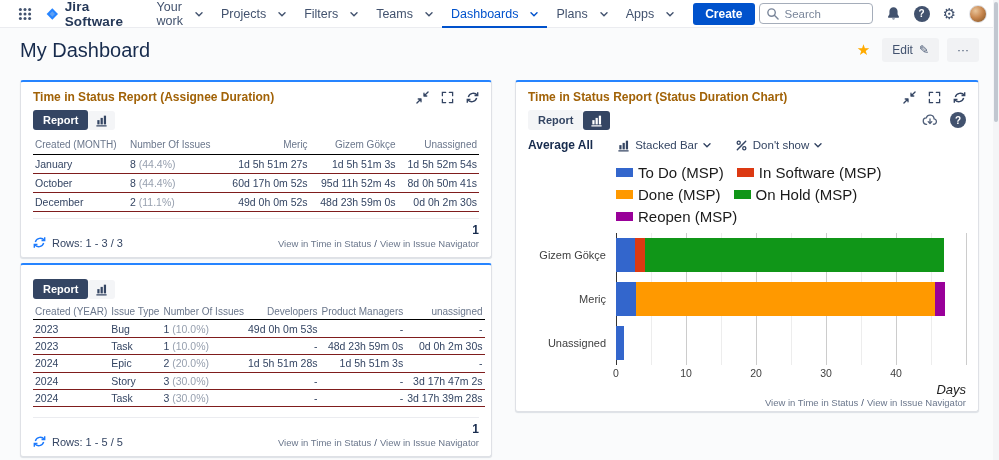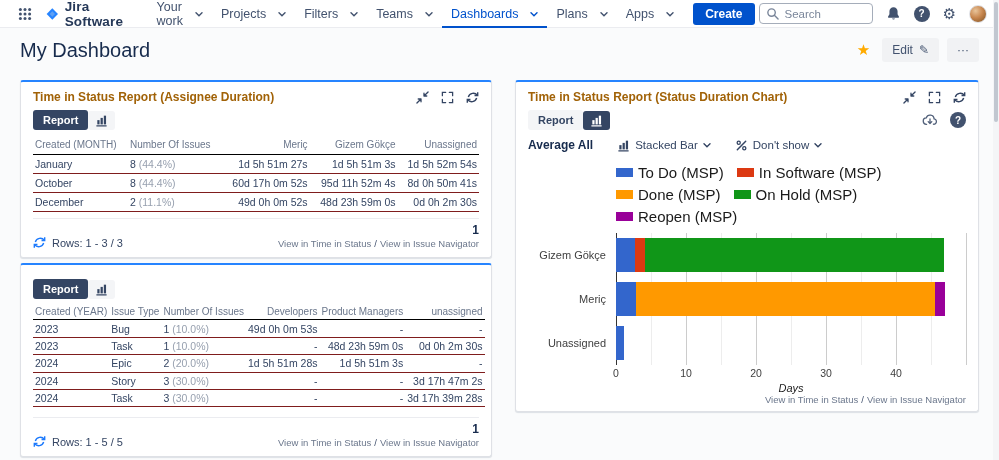--- a/index.html
+++ b/index.html
@@ -129,21 +129,21 @@
   .gline { position:absolute; top:0; bottom:0; width:1px; }
   .gline.axis { background:#333; }
   .gline.major { background:#cccccc; }
   .gline.minor { background:#ededed; }
   .crow { height:44px; display:flex; align-items:center; position:relative; }
   .cbar { display:flex; width:100%; height:34px; }
   .cseg { height:100%; }
   .xaxis-row { margin-left:88px; }
   .xaxis { position:relative; height:15px; }
   .xtick { position:absolute; transform:translateX(-50%); top:2px; font-size:10.5px; color:#404040; }
-  .xlabel { margin-left:88px; text-align:center; font-size:11px; font-style:italic; color:#202020; margin-top:2px; }
+  .xlabel { margin-left:88px; text-align:right; font-size:13px; font-style:italic; color:#202020; margin-top:2px; }
   .chart-footer { margin-top:auto; text-align:right; font-size:9.5px; color:#6B778C; }
   
   .scrollbar { position:absolute; right:0; top:0; width:6px; height:460px; background:#F4F5F7; }
   .scroll-thumb { margin:2px 1px; height:120px; width:4px; background:#C1C7D0; border-radius:2px; }
   .chev { flex:none; }
 </style>
 </head>
 <body>
 
 <svg width="0" height="0" style="position:absolute">

